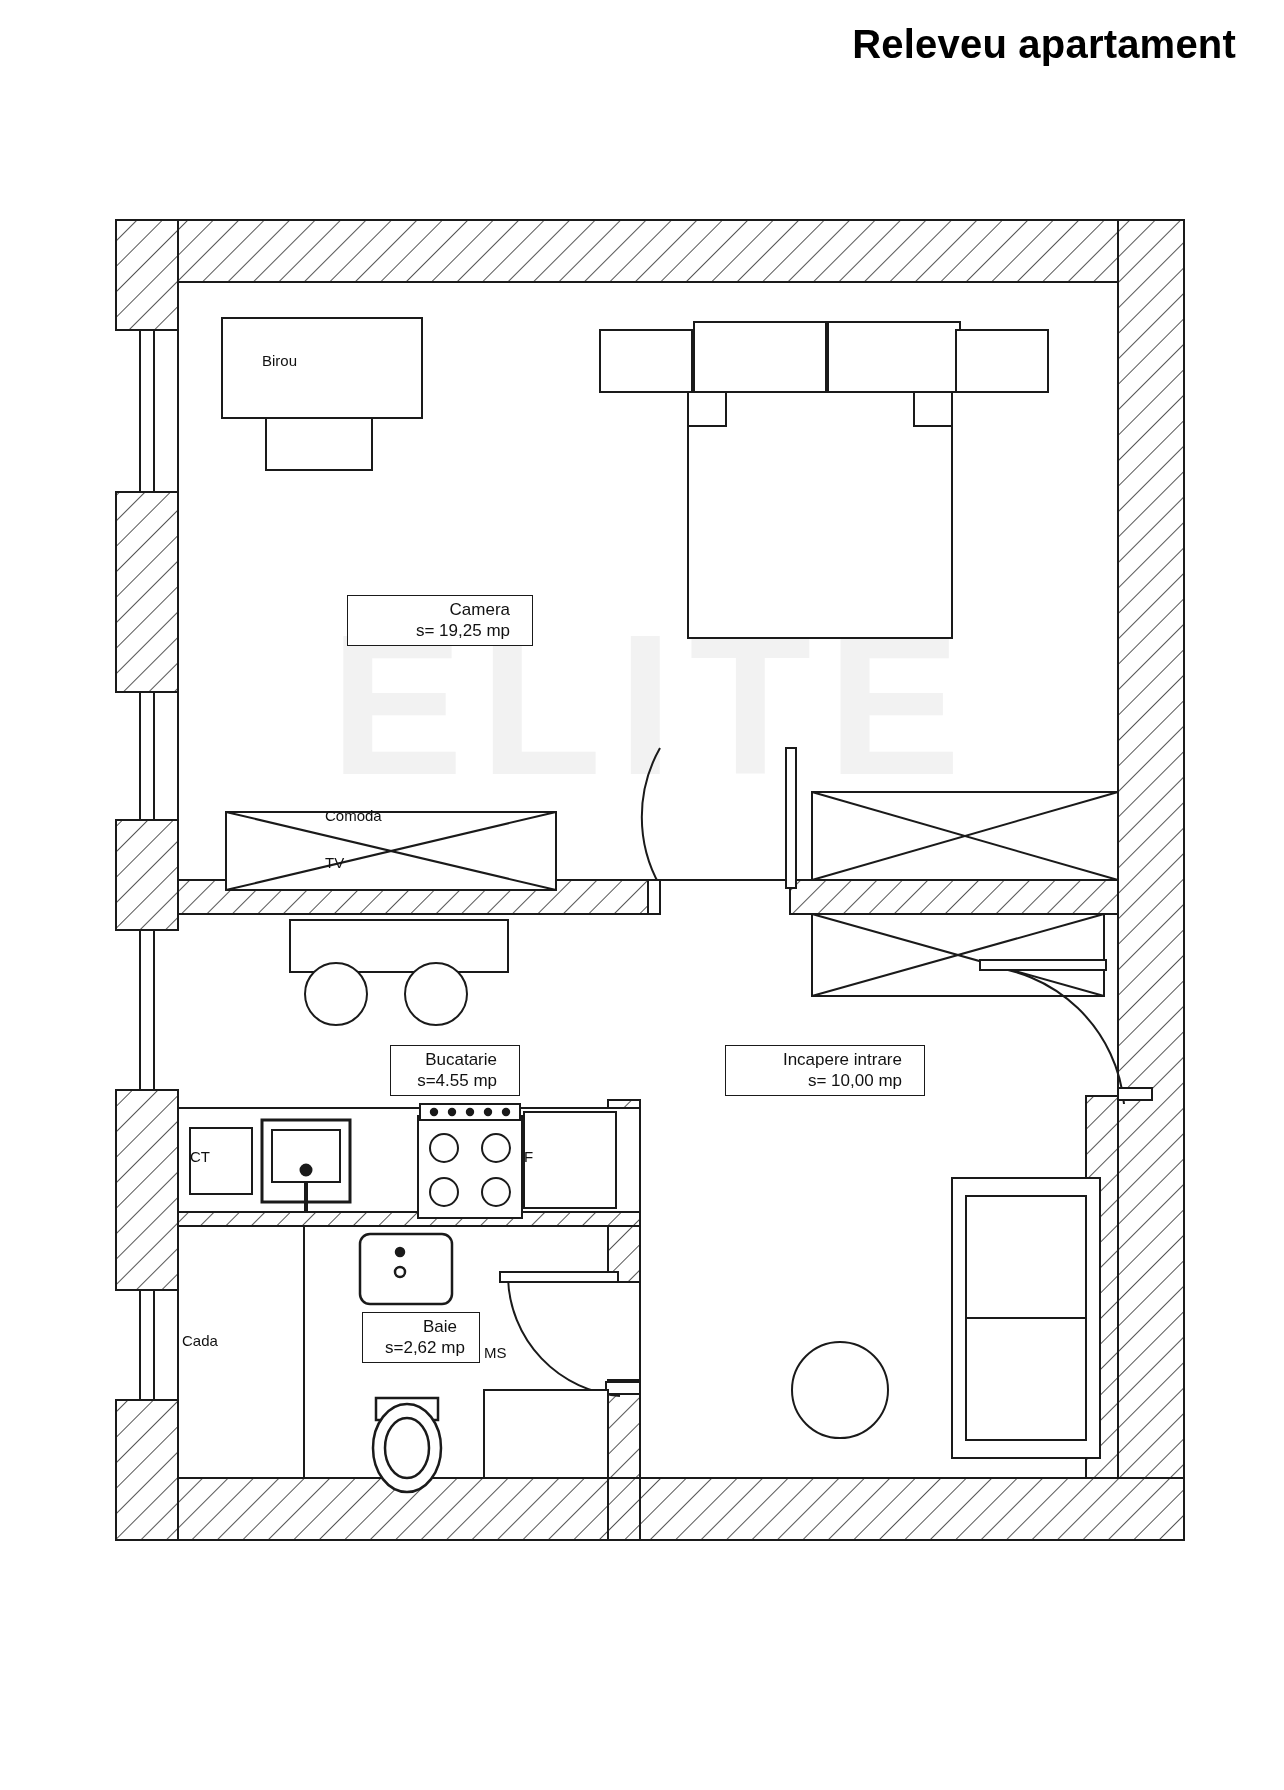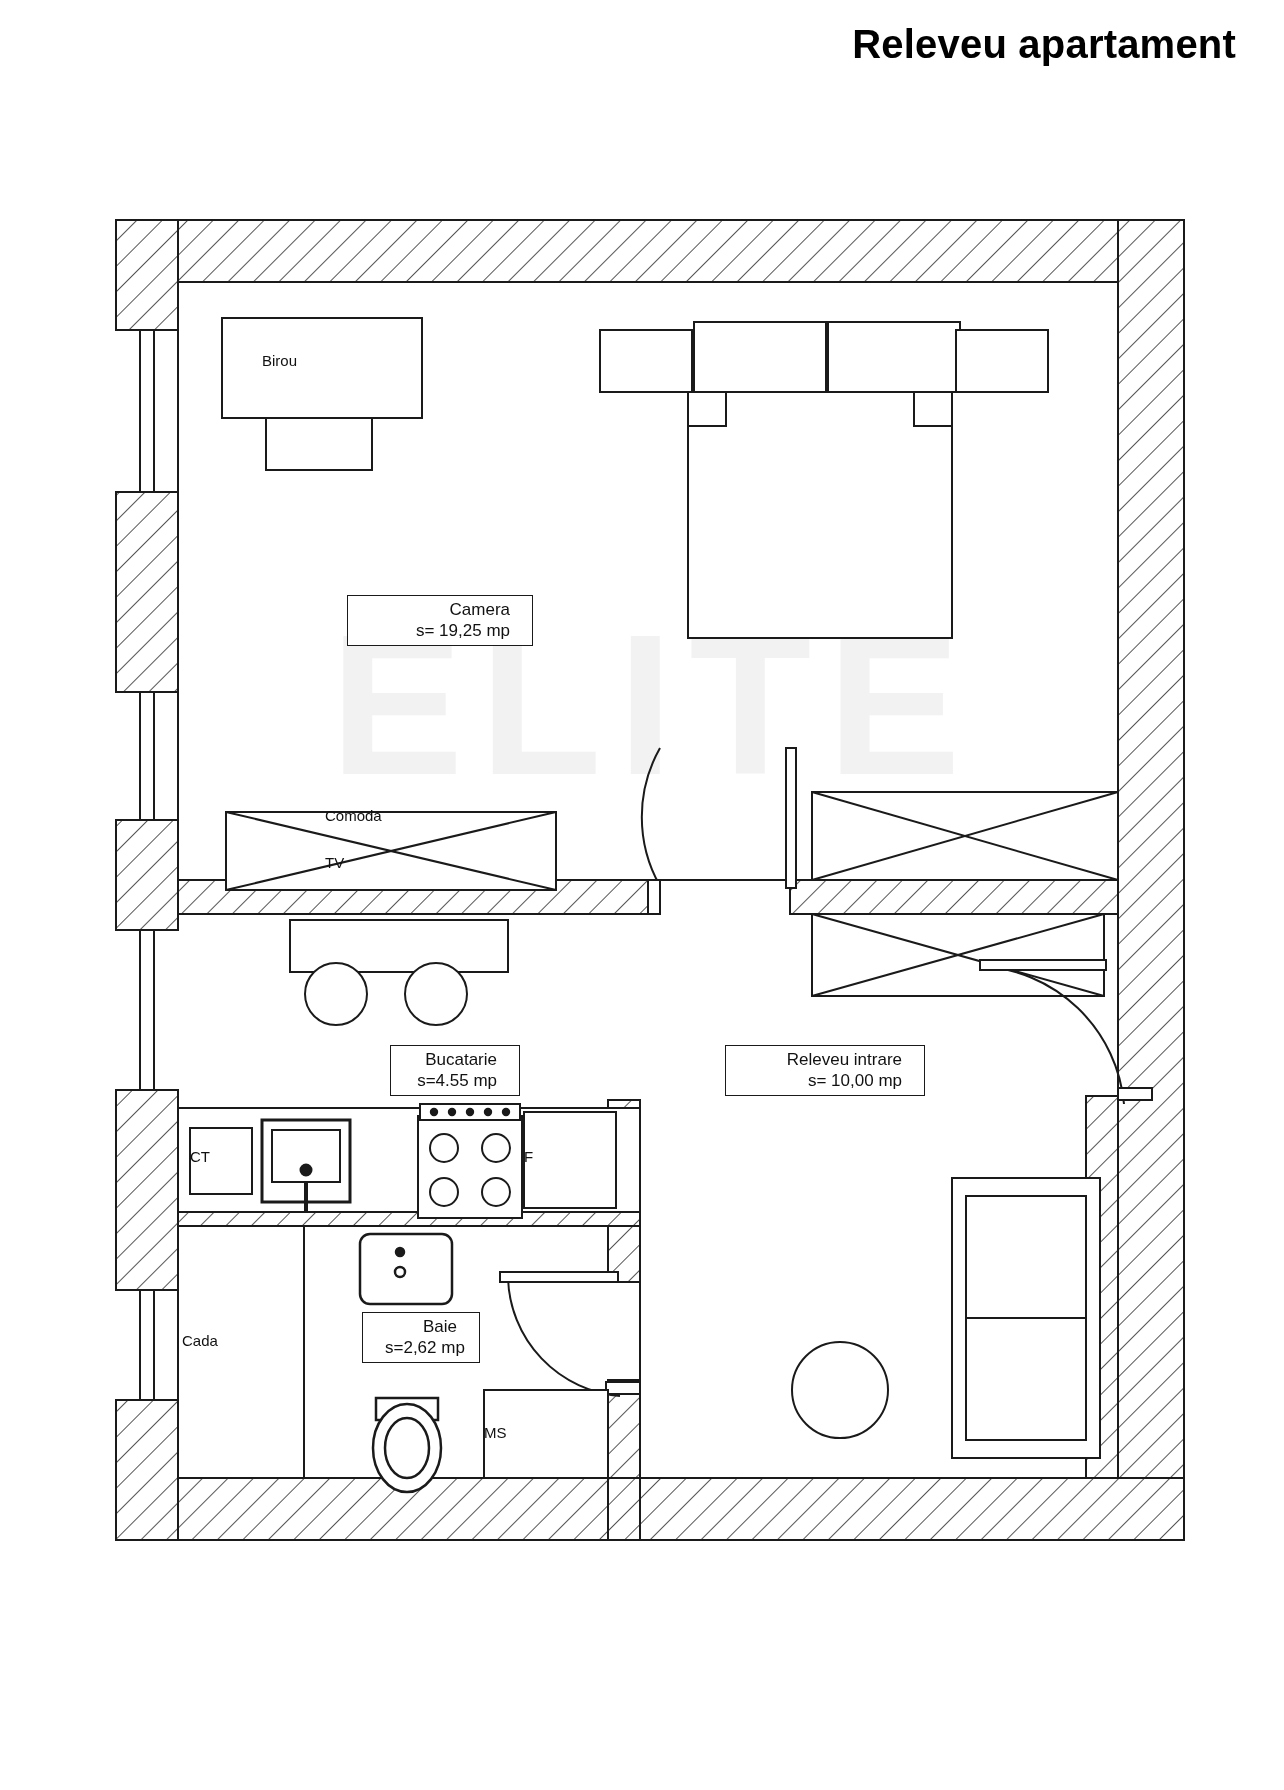--- a/index.html
+++ b/index.html
@@ -253,23 +253,23 @@
   <span class="ln">Bucatarie</span>
   <span class="ln">s=4.55 mp</span>
 </div>
 
 <div class="room-label" style="left:362px; top:1312px; width:118px;">
   <span class="ln">Baie</span>
   <span class="ln">s=2,62 mp</span>
 </div>
 
 <div class="room-label" style="left:725px; top:1045px; width:200px;">
-  <span class="ln">Releveu intrare</span>
+  <span class="ln">Incapere intrare</span>
   <span class="ln">s= 10,00 mp</span>
 </div>
 
 <div class="furn-label" style="left:262px; top:352px; width:120px;">Birou</div>
 <div class="furn-label" style="left:325px; top:807px; width:120px;">Comoda</div>
 <div class="furn-label" style="left:325px; top:826px; width:120px;margin-top:28px;">TV</div>
 <div class="furn-label" style="left:190px; top:1148px; width:68px;">CT</div>
 <div class="furn-label" style="left:524px; top:1148px; width:92px;">F</div>
 <div class="furn-label" style="left:182px; top:1332px; width:118px;">Cada</div>
-<div class="furn-label" style="left:484px; top:1424px; width:140px;">MS</div>
+<div class="furn-label" style="left:484px; top:1344px; width:140px;">MS</div>
 
 </body></html>

